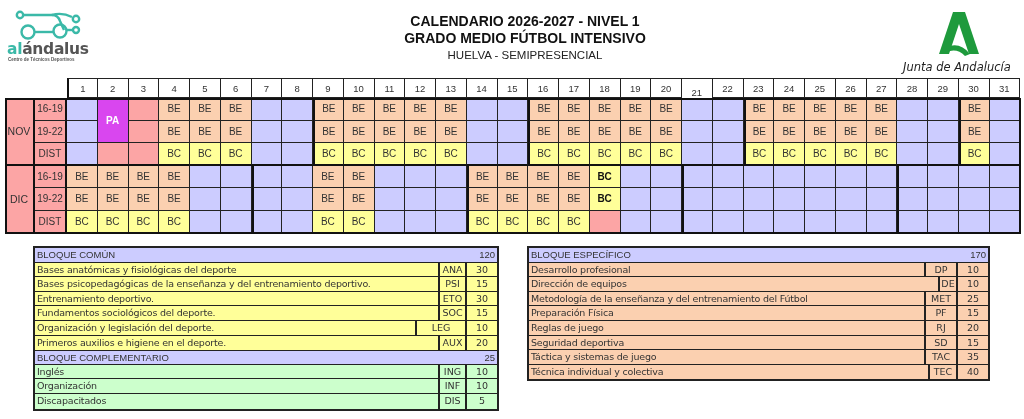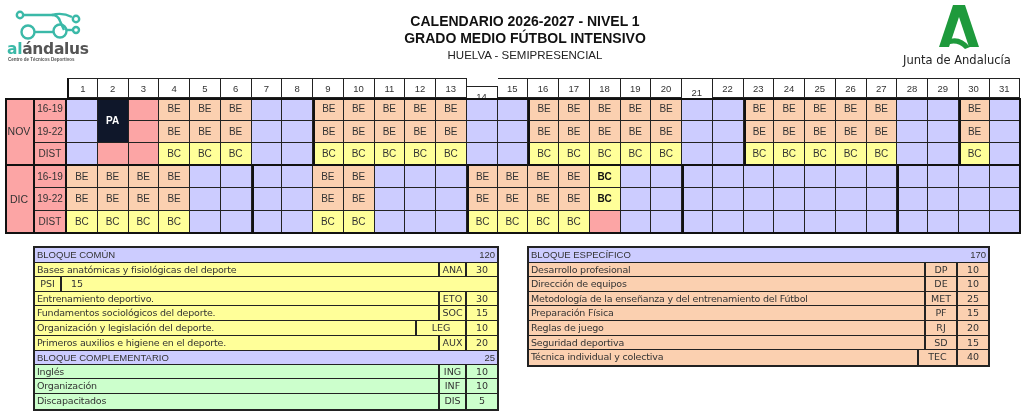--- a/index.html
+++ b/index.html
@@ -9,32 +9,32 @@
   .logo-left { position: absolute; left: 6px; top: 2px; width: 86px; height: 60px; }
   .logo-left .brand { position: absolute; left: 1px; top: 38px; font-family: "DejaVu Sans", sans-serif; font-weight: bold; font-size: 15.5px; letter-spacing: -0.3px; color: #555; }
   .logo-left .brand .al { color: #3bb9a8; }
   .logo-left .sub { position: absolute; left: 2px; top: 55px; font-size: 4.5px; color: #555; white-space: nowrap; font-weight: bold; }
 
   .title-block { position: absolute; left: 350px; top: 13px; width: 350px; text-align: center; }
   .title-block .t1 { font-weight: bold; font-size: 14px; line-height: 17px; color: #111; }
   .title-block .t2 { font-weight: bold; font-size: 14px; line-height: 17px; color: #111; }
   .title-block .t3 { font-size: 11.5px; line-height: 16px; color: #222; }
 
-  .logo-right { position: absolute; left: 900px; top: 3px; width: 124px; height: 66px; }
+  .logo-right { position: absolute; left: 900px; top: 10px; width: 124px; height: 66px; font-style: italic; }
   .logo-right .caption { position: absolute; left: 3px; top: 50px; font-family: "DejaVu Sans", sans-serif; font-size: 11.5px; color: #222; white-space: nowrap; }
 
   
   .cal { position: absolute; left: 5px; top: 78px; }
   .cal .cell { position: absolute; border-right: 1px solid #222; border-bottom: 1px solid #222; font-size: 10px; display: flex; align-items: center; justify-content: center; color: #333; }
   .cal .hdr { background: #fff; font-size: 9.5px; }
   .lav { background: #ccccff; }
   .be { background: #fbd0b0; }
   .bc { background: #ffff99; }
   .wh { background: #fca5a5; }
-  .pa { background: #0f172a; color: #fff !important; font-weight: bold; }
+  .pa { background: #d946ef; color: #fff !important; font-weight: bold; }
   .bold { font-weight: bold; color: #111 !important; }
 
   
   .mtable { position: absolute; border: 2px solid #222; }
   .mrow { display: flex; height: 14.6px; border-bottom: 1px solid #222; font-size: 9.5px; line-height: 13.6px; font-family: "DejaVu Sans", sans-serif; }
   .mrow:last-child { border-bottom: none; }
   .mrow .name { flex: 1; padding-left: 2px; border-right: 2px solid #222; white-space: nowrap; overflow: hidden; color: #333; letter-spacing: -0.2px; }
   .mrow .code { text-align: center; border-right: 2px solid #222; color: #333; }
   .mrow .hrs { text-align: center; color: #333; }
   .bhead { display: flex; justify-content: space-between; padding: 0 2px; background: #ccccff; height: 14.6px; line-height: 14px; font-size: 9.5px; border-bottom: 1px solid #222; color: #333; }
@@ -84,21 +84,21 @@
     <div class="cell hdr" style="left: 154.25px; top: 0px; width: 30.75px; height: 20px; border-top: 1px solid rgb(34, 34, 34);">4</div>
     <div class="cell hdr" style="left: 185px; top: 0px; width: 30.75px; height: 20px; border-top: 1px solid rgb(34, 34, 34);">5</div>
     <div class="cell hdr" style="left: 215.75px; top: 0px; width: 30.75px; height: 20px; border-top: 1px solid rgb(34, 34, 34);">6</div>
     <div class="cell hdr" style="left: 246.5px; top: 0px; width: 30.75px; height: 20px; border-top: 1px solid rgb(34, 34, 34);">7</div>
     <div class="cell hdr" style="left: 277.25px; top: 0px; width: 30.75px; height: 20px; border-top: 1px solid rgb(34, 34, 34);">8</div>
     <div class="cell hdr" style="left: 308px; top: 0px; width: 30.75px; height: 20px; border-top: 1px solid rgb(34, 34, 34);">9</div>
     <div class="cell hdr" style="left: 338.75px; top: 0px; width: 30.75px; height: 20px; border-top: 1px solid rgb(34, 34, 34);">10</div>
     <div class="cell hdr" style="left: 369.5px; top: 0px; width: 30.75px; height: 20px; border-top: 1px solid rgb(34, 34, 34);">11</div>
     <div class="cell hdr" style="left: 400.25px; top: 0px; width: 30.75px; height: 20px; border-top: 1px solid rgb(34, 34, 34);">12</div>
     <div class="cell hdr" style="left: 431px; top: 0px; width: 30.75px; height: 20px; border-top: 1px solid rgb(34, 34, 34);">13</div>
-    <div class="cell hdr" style="left: 461.75px; top: 8px; width: 30.75px; height: 20px; border-top: 1px solid rgb(34, 34, 34);">14</div>
+    <div class="cell hdr" style="left: 461.75px; top: 0px; width: 30.75px; height: 20px; border-top: 1px solid rgb(34, 34, 34);">14</div>
     <div class="cell hdr" style="left: 492.5px; top: 0px; width: 30.75px; height: 20px; border-top: 1px solid rgb(34, 34, 34);">15</div>
     <div class="cell hdr" style="left: 523.25px; top: 0px; width: 30.75px; height: 20px; border-top: 1px solid rgb(34, 34, 34);">16</div>
     <div class="cell hdr" style="left: 554px; top: 0px; width: 30.75px; height: 20px; border-top: 1px solid rgb(34, 34, 34);">17</div>
     <div class="cell hdr" style="left: 584.75px; top: 0px; width: 30.75px; height: 20px; border-top: 1px solid rgb(34, 34, 34);">18</div>
     <div class="cell hdr" style="left: 615.5px; top: 0px; width: 30.75px; height: 20px; border-top: 1px solid rgb(34, 34, 34);">19</div>
     <div class="cell hdr" style="left: 646.25px; top: 0px; width: 30.75px; height: 20px; border-top: 1px solid rgb(34, 34, 34);">20</div>
     <div class="cell hdr" style="left: 677px; top: 0px; width: 30.75px; height: 28px; border-top: 1px solid rgb(34, 34, 34);">21</div>
     <div class="cell hdr" style="left: 707.75px; top: 0px; width: 30.75px; height: 20px; border-top: 1px solid rgb(34, 34, 34);">22</div>
     <div class="cell hdr" style="left: 738.5px; top: 0px; width: 30.75px; height: 20px; border-top: 1px solid rgb(34, 34, 34);">23</div>
     <div class="cell hdr" style="left: 769.25px; top: 0px; width: 30.75px; height: 20px; border-top: 1px solid rgb(34, 34, 34);">24</div>
@@ -490,20 +490,21 @@
     <span>BLOQUE COMÚN</span>
     <span>120</span>
   </div>
   <div id="comun-rows">
       <div class="mrow yel">
         <div class="name">Bases anatómicas y fisiológicas del deporte</div>
         <div class="code" style="width:27px">ANA</div>
         <div class="hrs" style="width:30px">30</div>
       </div>
       <div class="mrow yel">
+        <div class="name">Bases psicopedagógicas de la enseñanza y del entrenamiento deportivo.</div>
         <div class="code" style="width:27px">PSI</div>
         <div class="hrs" style="width:30px">15</div>
       </div>
       <div class="mrow yel">
         <div class="name">Entrenamiento deportivo.</div>
         <div class="code" style="width:27px">ETO</div>
         <div class="hrs" style="width:30px">30</div>
       </div>
       <div class="mrow yel">
         <div class="name">Fundamentos sociológicos del deporte.</div>
@@ -550,21 +551,21 @@
     <span>170</span>
   </div>
   <div id="espec-rows">
       <div class="mrow org">
         <div class="name">Desarrollo profesional</div>
         <div class="code" style="width:32px">DP</div>
         <div class="hrs" style="width:30px">10</div>
       </div>
       <div class="mrow org">
         <div class="name">Dirección de equipos</div>
-        <div class="code" style="width:32px">DE</div>
+        <div class="code" style="width:18px">DE</div>
         <div class="hrs" style="width:30px">10</div>
       </div>
       <div class="mrow org">
         <div class="name">Metodología de la enseñanza y del entrenamiento del Fútbol</div>
         <div class="code" style="width:32px">MET</div>
         <div class="hrs" style="width:30px">25</div>
       </div>
       <div class="mrow org">
         <div class="name">Preparación Física</div>
         <div class="code" style="width:32px">PF</div>
@@ -574,18 +575,23 @@
         <div class="name">Reglas de juego</div>
         <div class="code" style="width:32px">RJ</div>
         <div class="hrs" style="width:30px">20</div>
       </div>
       <div class="mrow org">
         <div class="name">Seguridad deportiva</div>
         <div class="code" style="width:32px">SD</div>
         <div class="hrs" style="width:30px">15</div>
       </div>
       <div class="mrow org">
+        <div class="name">Táctica y sistemas de juego</div>
+        <div class="code" style="width:32px">TAC</div>
+        <div class="hrs" style="width:30px">35</div>
+      </div>
+      <div class="mrow org">
         <div class="name">Técnica individual y colectiva</div>
-        <div class="code" style="width:39px">TEC</div>
+        <div class="code" style="width:28px">TEC</div>
         <div class="hrs" style="width:30px">40</div>
       </div>
     </div>
 </div>
 
 </body></html>

